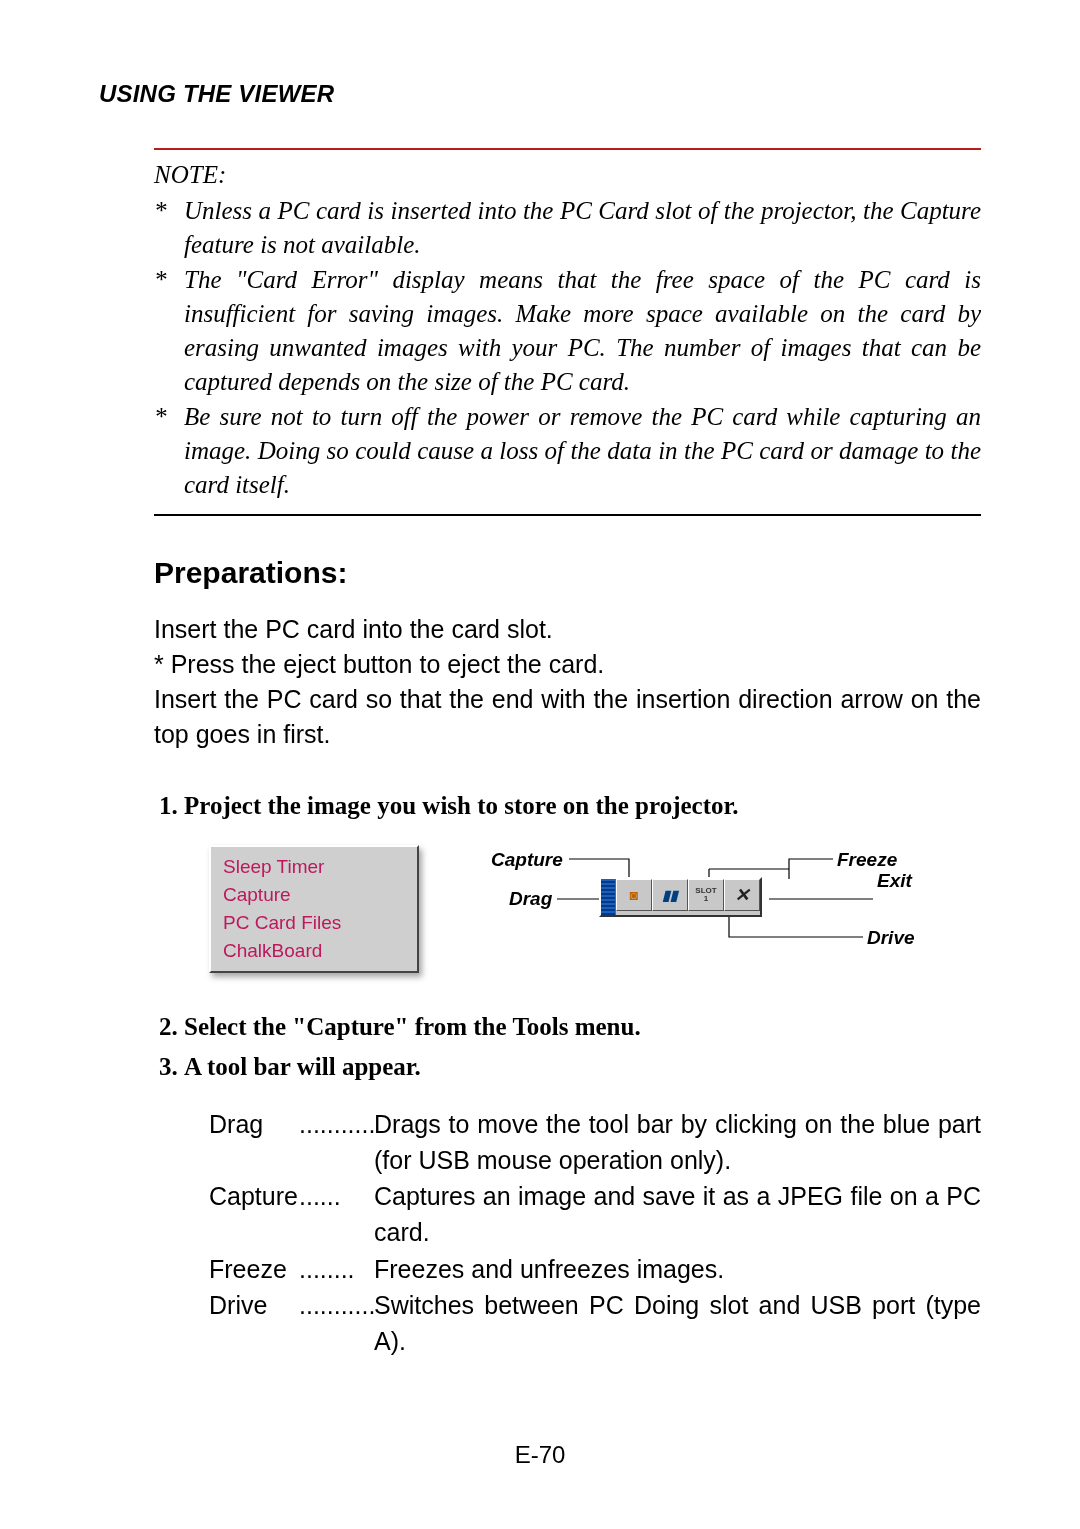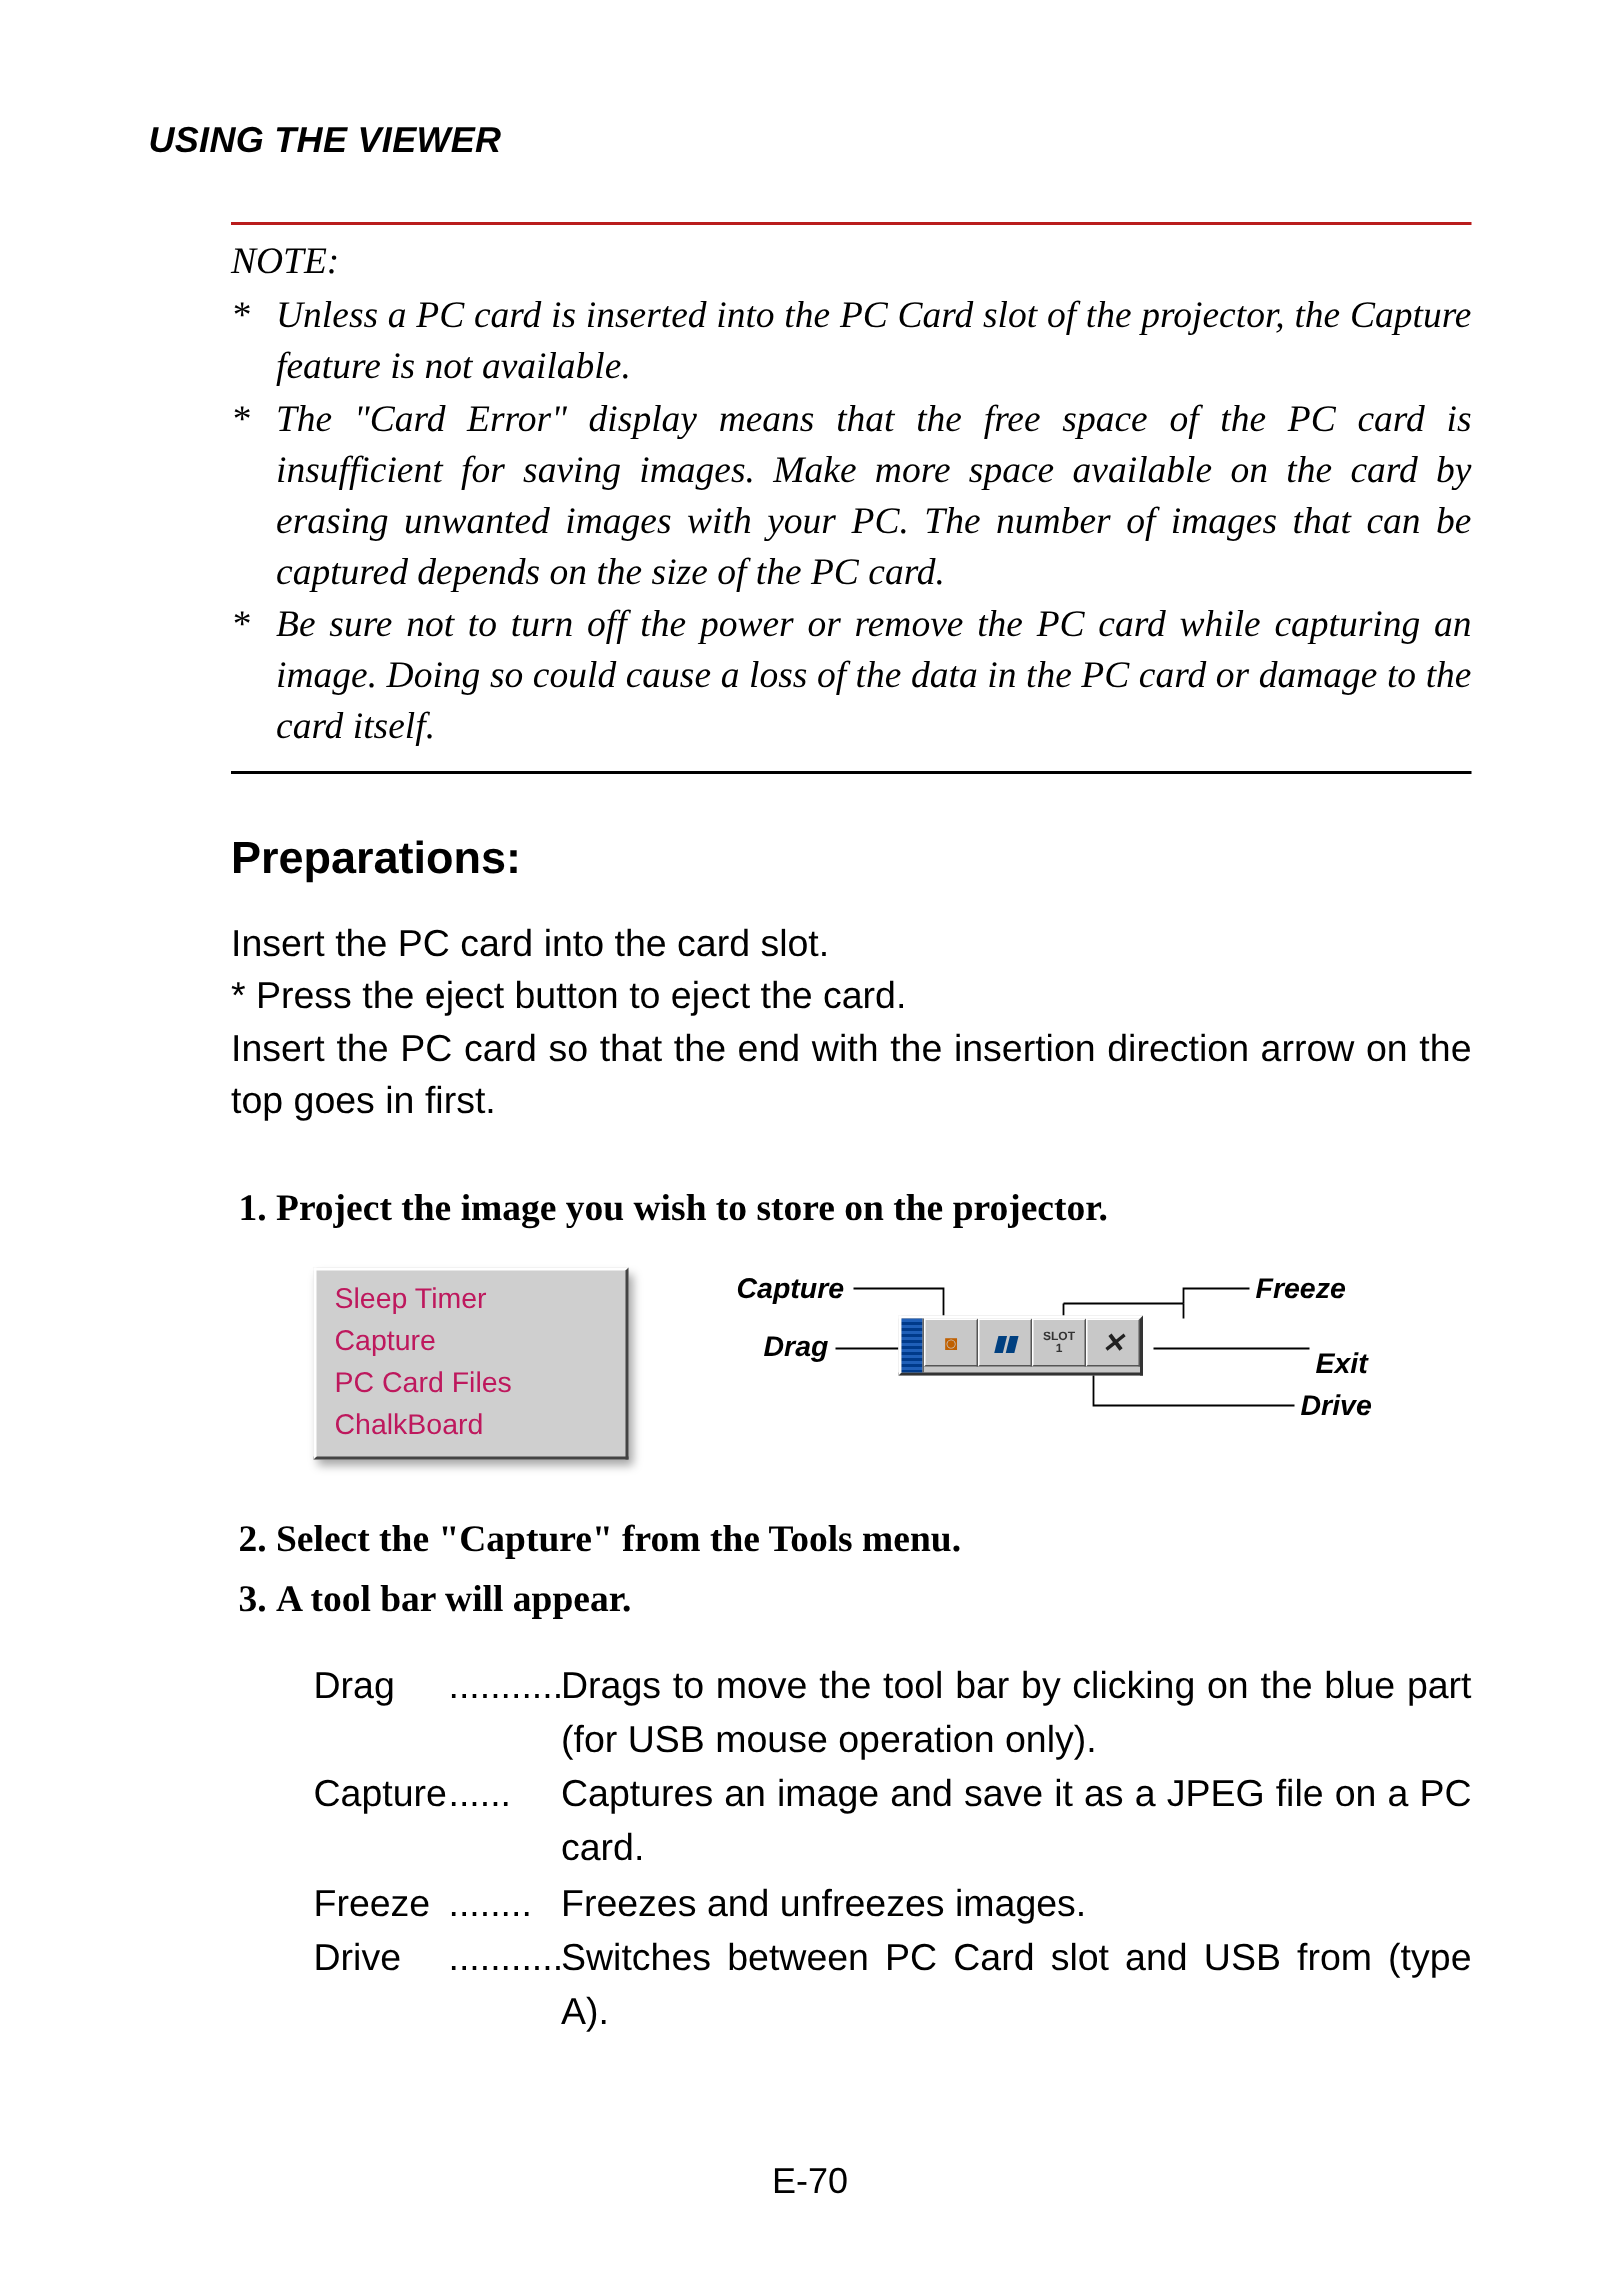--- a/index.html
+++ b/index.html
@@ -119,21 +119,21 @@
     font-weight: bold;
     font-size: 19px;
   }
   .toolbar-diagram .label {
     position: absolute;
     white-space: nowrap;
   }
   .lbl-capture { left: 12px; top: 4px; }
   .lbl-freeze  { left: 358px; top: 4px; }
   .lbl-drag    { left: 30px; top: 43px; }
-  .lbl-exit    { left: 398px; top: 54px; text-align: center; }
+  .lbl-exit    { left: 398px; top: 25px; text-align: center; }
   .lbl-drive   { left: 388px; top: 82px; }
 
   .toolbar-diagram svg {
     position: absolute;
     left: 0; top: 0;
     width: 440px; height: 120px;
   }
 
   .toolbar {
     position: absolute;
@@ -309,19 +309,19 @@
       <div class="def-val">Captures an image and save it as a JPEG file on a PC card.</div>
     </div>
     <div class="def-row">
       <div class="def-term">Freeze</div>
       <div class="def-dots">........</div>
       <div class="def-val">Freezes and unfreezes images.</div>
     </div>
     <div class="def-row">
       <div class="def-term">Drive</div>
       <div class="def-dots">...........</div>
-      <div class="def-val">Switches between PC Card slot and USB from (type A).</div>
+      <div class="def-val">Switches between PC Doing slot and USB port (type A).</div>
     </div>
   </div>
 
 </div>
 
 <div class="page-num">E-70</div>
 
 </body></html>

